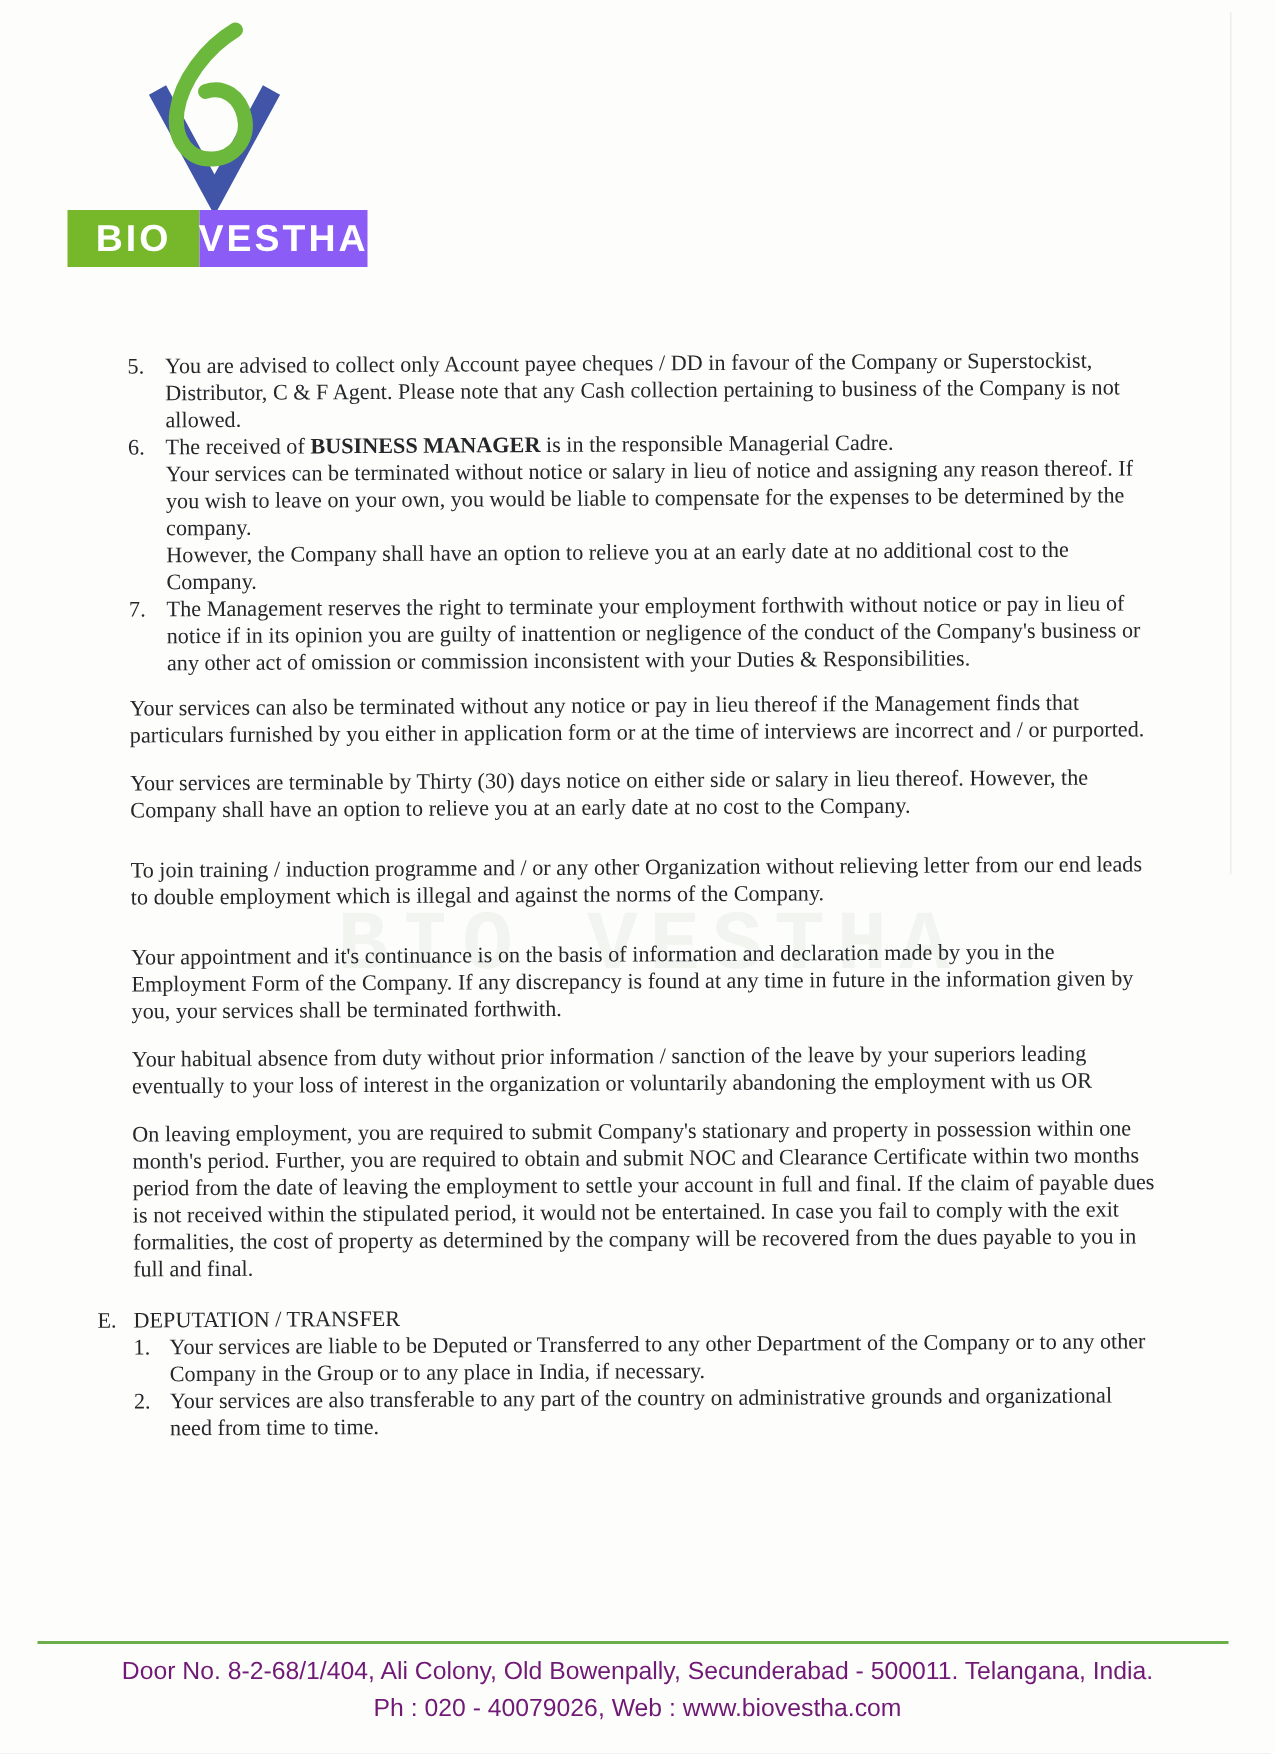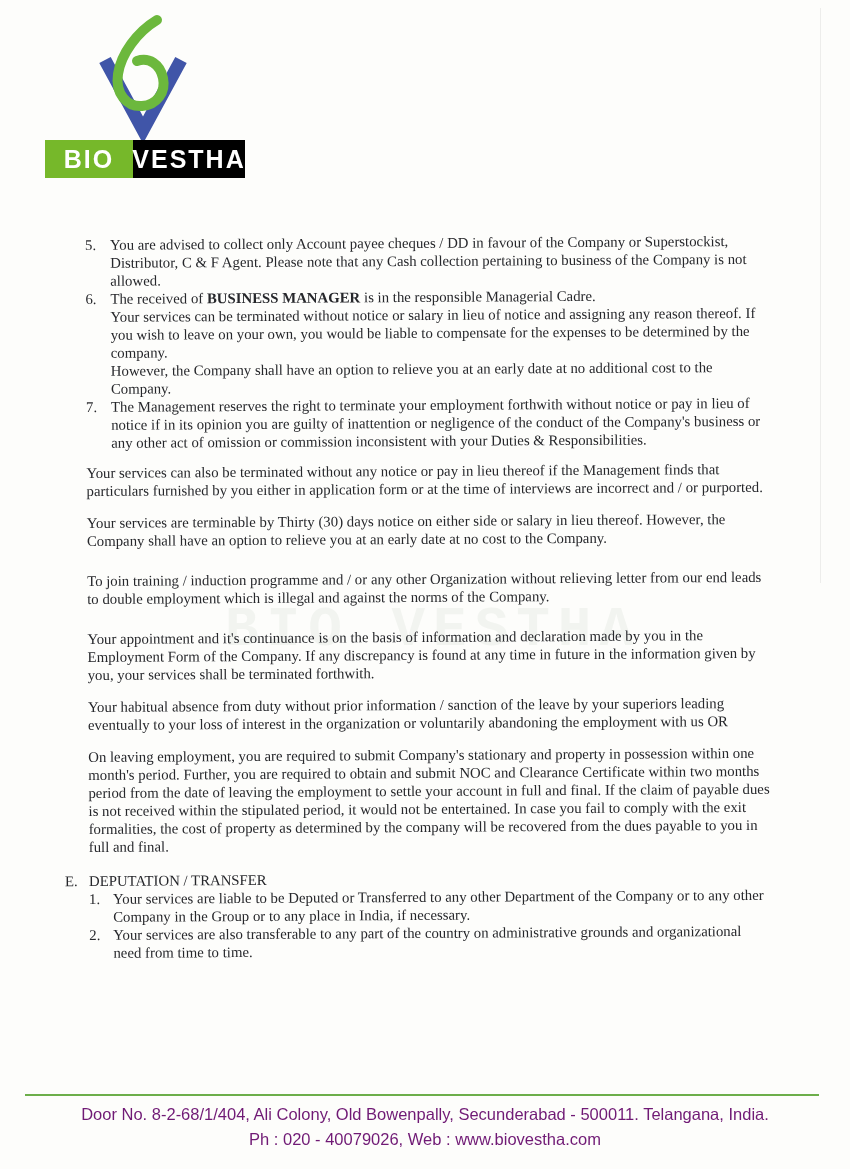--- a/index.html
+++ b/index.html
@@ -12,21 +12,21 @@
     font-family:"Liberation Serif","DejaVu Serif",serif;
     color:#26272b;
   }
   
   .logo{position:absolute;left:45px;top:10px;width:200px;}
   .logo-icon{position:absolute;left:28px;top:2px;width:140px;height:130px;}
   .logo-bar{position:absolute;left:0;top:130px;display:flex;height:38px;
     font-family:"Liberation Sans","DejaVu Sans",sans-serif;font-weight:bold;
     font-size:25px;letter-spacing:2px;color:#ffffff;}
   .logo-bio{background:#76b82a;width:88px;display:flex;align-items:center;justify-content:center;}
-  .logo-vestha{background:#000000;width:112px;display:flex;align-items:center;justify-content:center;}
+  .logo-vestha{background:#8b5cf6;width:112px;display:flex;align-items:center;justify-content:center;}
   
   .scan-edge{position:absolute;right:29px;top:8px;height:575px;width:1px;background:#ededeb;}
   .watermark{position:absolute;left:225px;top:598px;
     font-family:Liberation Mono, monospace;font-weight:bold;font-size:56px;
     letter-spacing:8px;color:rgba(150,165,150,0.10);user-select:none;}
   
   .content{
     position:absolute;left:85px;top:236px;width:682px;
     font-size:14.8px;line-height:18px;
     transform:rotate(-0.35deg);transform-origin:left top;

